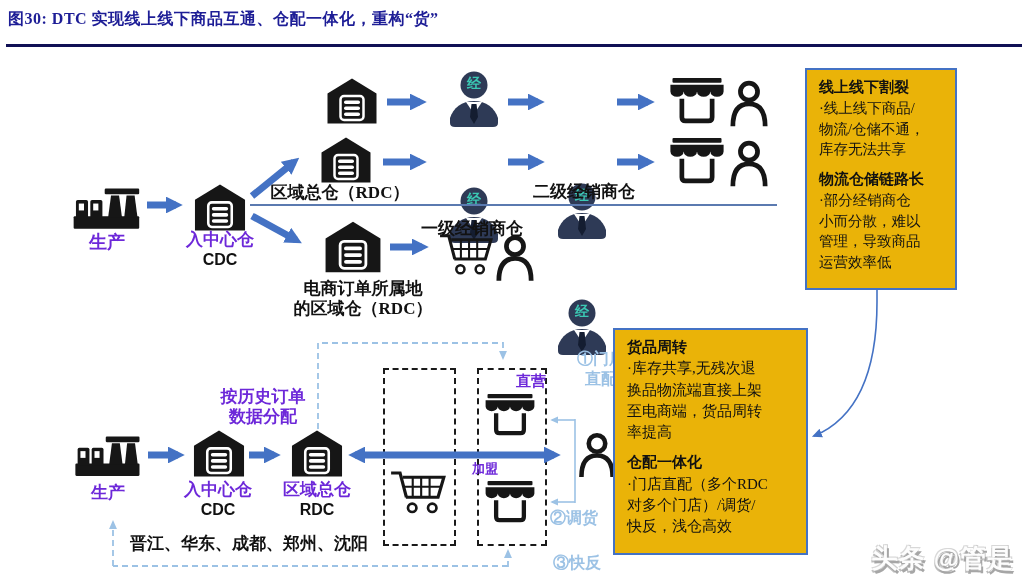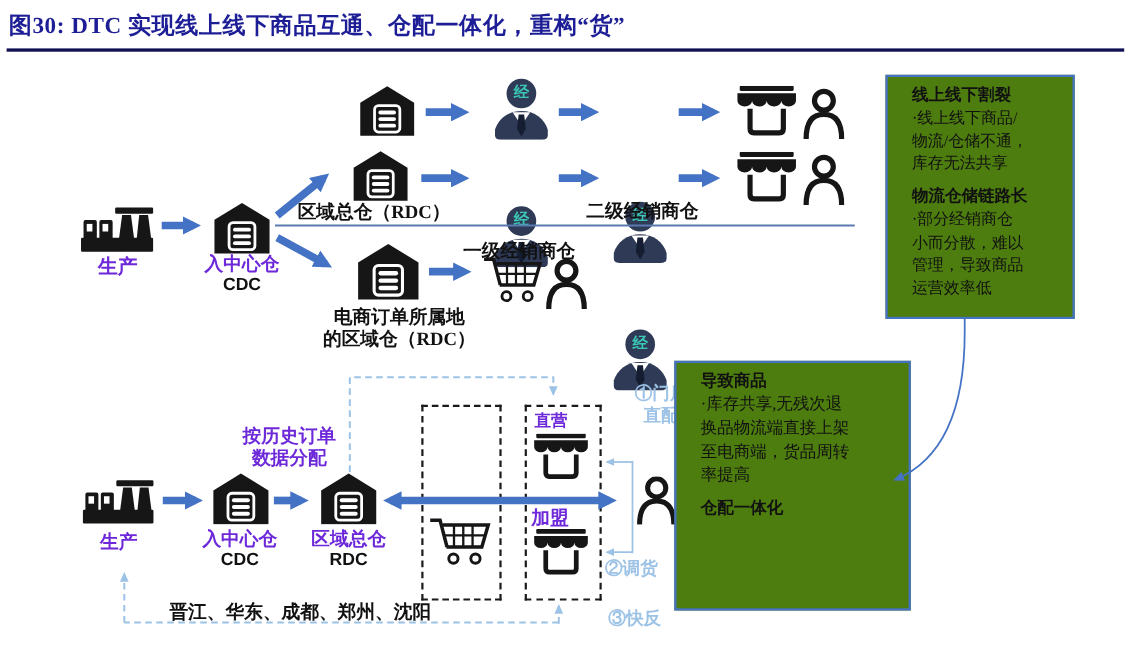--- a/index.html
+++ b/index.html
@@ -1,30 +1,30 @@
 <!DOCTYPE html>
 <html><head>
 <meta charset="utf-8">
 <style>
   html,body{margin:0;padding:0;background:#fff;}
   .canvas{position:relative;width:1028px;height:588px;background:#fff;overflow:hidden;
           font-family:"Liberation Serif",serif;}
   .abs{position:absolute;}
   .ctr{text-align:center;}
   
-  .title{left:8px;top:9px;width:1000px;font-size:21px;font-weight:bold;color:#1d1d96;
+  .title{left:8px;top:9px;width:1000px;font-size:16px;font-weight:bold;color:#1d1d96;
          font-family:"Liberation Serif",serif;letter-spacing:.5px;}
   .rule{left:6px;top:44px;width:1016px;height:3px;background:#101055;}
   
   .lbl{font-size:17px;color:#111;font-weight:600;line-height:1.2;}
   .lbl-b{font-size:17px;color:#6d28d9;font-weight:bold;line-height:1.2;}
   .code{font-family:"Liberation Sans",sans-serif;font-weight:bold;font-size:16px;color:#111;line-height:1.1;}
   .pre{white-space:pre-line;}
   
-  .note{background:#4d7c0f;border:2px solid #4472c4;padding:7px 22px;font-size:14.5px;line-height:1.42;color:#111;}
+  .note{background:#eab308;border:2px solid #4472c4;padding:7px 12px;font-size:14.5px;line-height:1.42;color:#111;}
   .note h4{margin:0;font-size:15px;font-weight:bold;}
   .note p{margin:0 0 9px 0;}
   .note .h2x{margin-top:2px;}
   
   .route{color:#9cc2e5;font-weight:bold;font-size:16px;line-height:1.25;}
   
   .dashbox{border:2px dashed #1a1a1a;background:transparent;}
   .icon{color:#161616;}
   .dealer{position:relative;}
   .dealer .badge{position:absolute;left:0;top:4px;width:100%;text-align:center;
@@ -241,43 +241,47 @@
   <div class="abs lbl-b ctr pre" style="left:210px;top:387px;width:106px;">按历史订单
 数据分配</div>
 
   <div class="abs dashbox" style="left:383px;top:368px;width:69px;height:174px;"></div>
 
   <svg class="abs icon" style="left:389px;top:464px;width:58px;height:56px;">
       <use href="#sym-cart"></use>
     </svg>
 
   <div class="abs dashbox" style="left:477px;top:368px;width:66px;height:174px;"></div>
-  <div class="abs lbl-b ctr" style="left:468px;top:374px;width:66px;font-size:15px;">直营</div>
+  <div class="abs lbl-b ctr" style="left:498px;top:374px;width:66px;font-size:15px;font-family:Liberation Mono, monospace;">直营</div>
   <svg class="abs icon" style="left:483px;top:394px;width:54px;height:44px;">
       <use href="#sym-store"></use>
     </svg>
-  <div class="abs lbl-b ctr" style="left:467px;top:461px;width:66px;font-size:17px;">加盟</div>
+  <div class="abs lbl-b ctr" style="left:452px;top:461px;width:66px;font-size:13px;">加盟</div>
   <svg class="abs icon" style="left:483px;top:481px;width:54px;height:44px;">
       <use href="#sym-store"></use>
     </svg>
 
   <svg class="abs icon" style="left:578px;top:433px;width:38px;height:44px;">
       <use href="#sym-person"></use>
     </svg>
 
   <div class="abs route ctr pre" style="left:568px;top:349px;width:66px;">①门店
 直配</div>
   <div class="abs route" style="left:550px;top:508px;width:70px;">②调货</div>
   <div class="abs route" style="left:553px;top:553px;width:70px;">③快反</div>
 
-  <div class="abs lbl" style="left:130px;top:547px;width:280px;font-weight:600;margin-left:24px;">晋江、华东、成都、郑州、沈阳</div>
+  <div class="abs lbl" style="left:130px;top:534px;width:280px;font-weight:600;">晋江、华东、成都、郑州、沈阳</div>
 
   <div class="abs note" style="left:613px;top:328px;width:167px;height:209px;font-size:15px;">
-    <h4>导致商品</h4>
+    <h4>货品周转</h4>
     <p class="pre">·库存共享,无残次退
 换品物流端直接上架
 至电商端，货品周转
 率提高</p>
     <h4 class="h2x">仓配一体化</h4>
-  </div>
-
+    <p class="pre">·门店直配（多个RDC
+对多个门店）/调货/
+快反，浅仓高效</p>
+  </div>
+
+  <div class="abs watermark">头条 @管是</div>
 
 </div>
 
 </body></html>

